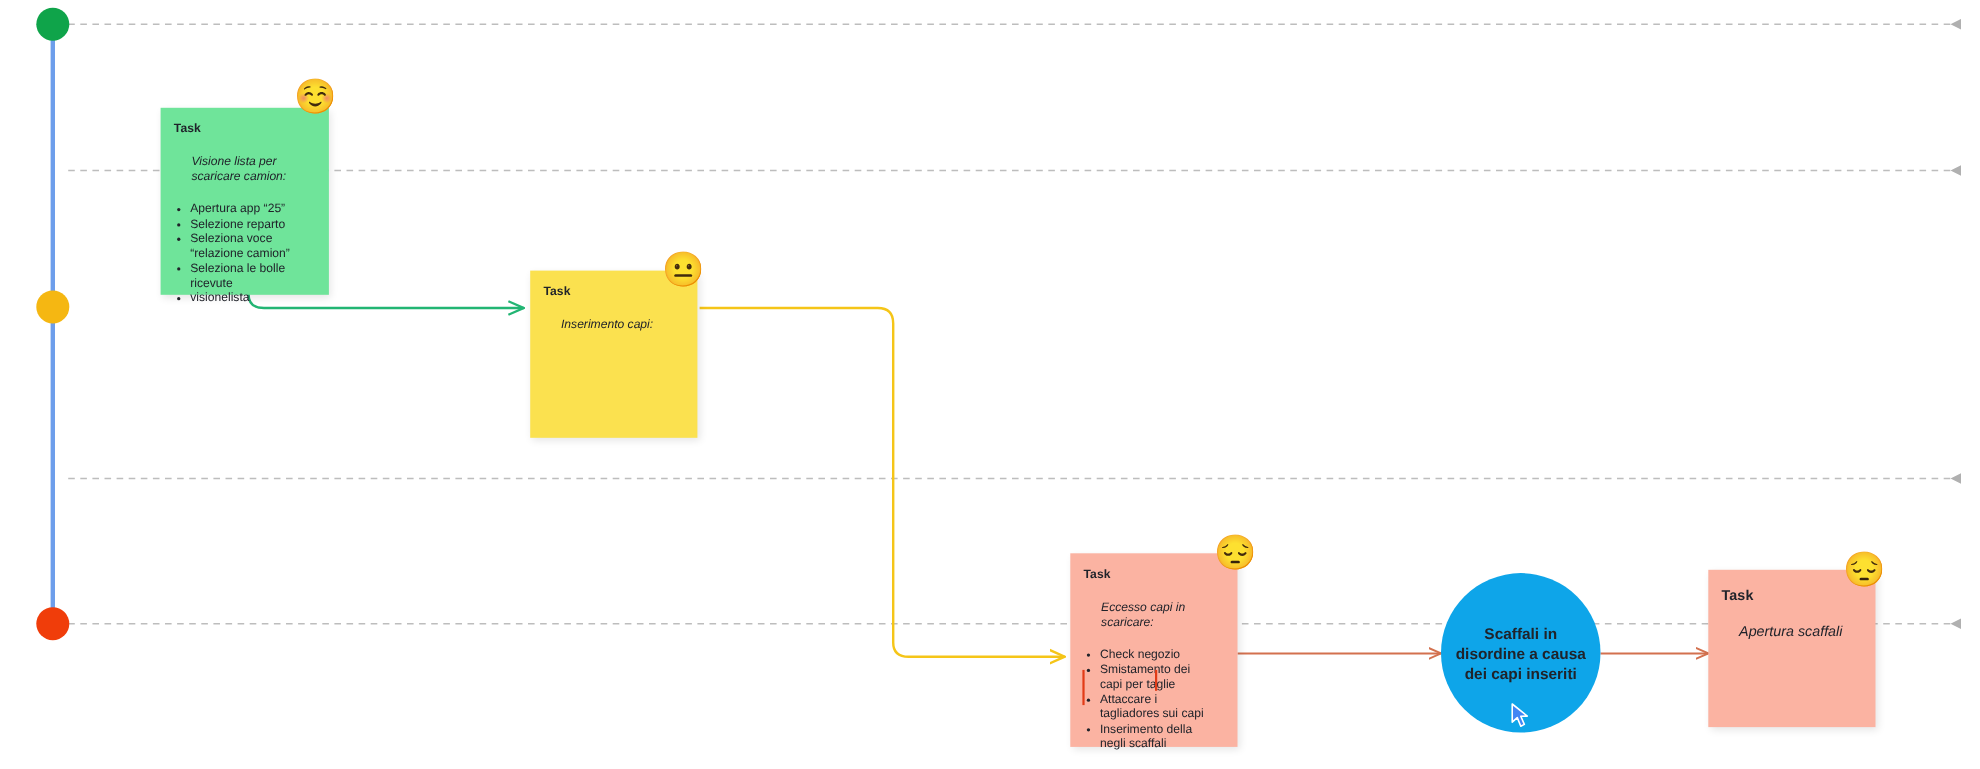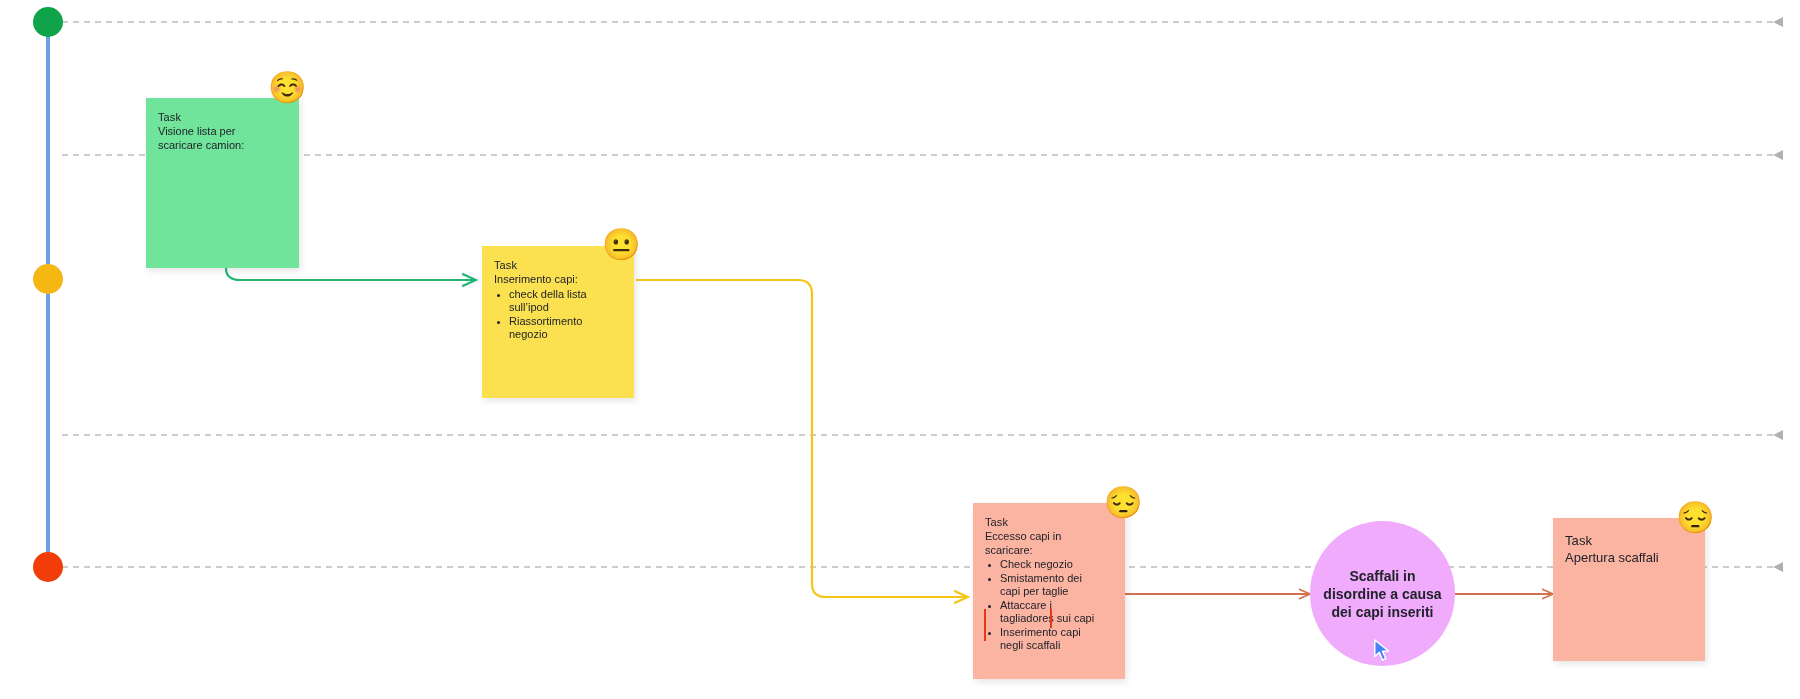--- a/index.html
+++ b/index.html
@@ -43,31 +43,32 @@
   .card {
     position: absolute;
     box-sizing: border-box;
     padding: 12px 14px 10px 12px;
     color: #20232a;
     font-size: 11px;
     line-height: 13.5px;
     box-shadow: 2px 3px 7px rgba(0,0,0,0.10);
   }
   .card .card-title {
-    font-weight: normal;
+    font-weight: bold;
     font-size: 11px;
     line-height: 15px;
     margin: 0 0 0 0;
     letter-spacing: 0.1px;
   }
   .card .card-sub {
     font-size: 11px;
     line-height: 13.5px;
-    margin: 0;
+    margin: 16px;
     max-width: 112px;
+    font-style: italic;
   }
   .card ul {
     margin: 1px 0 0 0;
     padding-left: 15px;
     list-style: disc;
   }
   .card li {
     font-size: 11px;
     line-height: 13.5px;
     margin: 0;
@@ -87,21 +88,21 @@
     position: absolute;
     font-size: 31px;
     line-height: 31px;
     user-select: none;
   }
 
   
   .circle-node {
     position: absolute;
     border-radius: 50%;
-    background: #f0abfc;
+    background: #0ea5e9;
     display: flex;
     align-items: center;
     justify-content: center;
     text-align: center;
     color: #20232a;
     font-weight: bold;
     font-size: 14px;
     line-height: 18px;
     padding: 6px;
     box-sizing: border-box;
@@ -160,41 +161,44 @@
 
   <div class="rail-line" style="left:46px; top:22px; height:546px;"></div>
 
   <div class="rail-dot" style="left:33px; top:7px; width:30px; height:30px; background:#0fa44a;"></div>
   <div class="rail-dot" style="left:33px; top:264px; width:30px; height:30px; background:#f5b712;"></div>
   <div class="rail-dot" style="left:33px; top:552px; width:30px; height:30px; background:#f03d0a;"></div>
 
   <div class="card card-green" style="left:146px; top:98px; width:153px; height:170px;">
     <div class="card-title">Task</div>
     <div class="card-sub">Visione lista per scaricare camion:</div>
+    <ul>
+      <li>Apertura app “25”</li>
+      <li>Selezione reparto</li>
+      <li>Seleziona voce “relazione camion”</li>
+      <li>Seleziona le bolle ricevute</li>
+      <li>visionelista</li>
+    </ul>
   </div>
   <div class="emoji" style="left:268px; top:72px;">☺️</div>
 
   <div class="card card-yellow" style="left:482px; top:246px; width:152px; height:152px;">
     <div class="card-title">Task</div>
     <div class="card-sub">Inserimento capi:</div>
-    <ul>
-      <li>check della lista sull’ipod</li>
-      <li>Riassortimento negozio</li>
-    </ul>
   </div>
   <div class="emoji" style="left:602px; top:229px;">😐</div>
 
   <div class="card card-salmon" style="left:973px; top:503px; width:152px; height:176px;">
     <div class="card-title">Task</div>
     <div class="card-sub">Eccesso capi in scaricare:</div>
     <ul>
       <li>Check negozio</li>
       <li>Smistamento dei capi per taglie</li>
       <li>Attaccare i tagliadores sui capi</li>
-      <li>Inserimento capi negli scaffali</li>
+      <li>Inserimento della negli scaffali</li>
     </ul>
   </div>
 
   <div class="caret" style="left:984px; top:609px; height:32px;"></div>
   <div class="caret" style="left:1050px; top:609px; height:19px;"></div>
 
   <div class="emoji" style="left:1104px; top:487px;">😔</div>
 
   <div class="circle-node" style="left:1310px; top:521px; width:145px; height:145px;">
     <span>Scaffali in disordine a causa dei capi inseriti</span>

